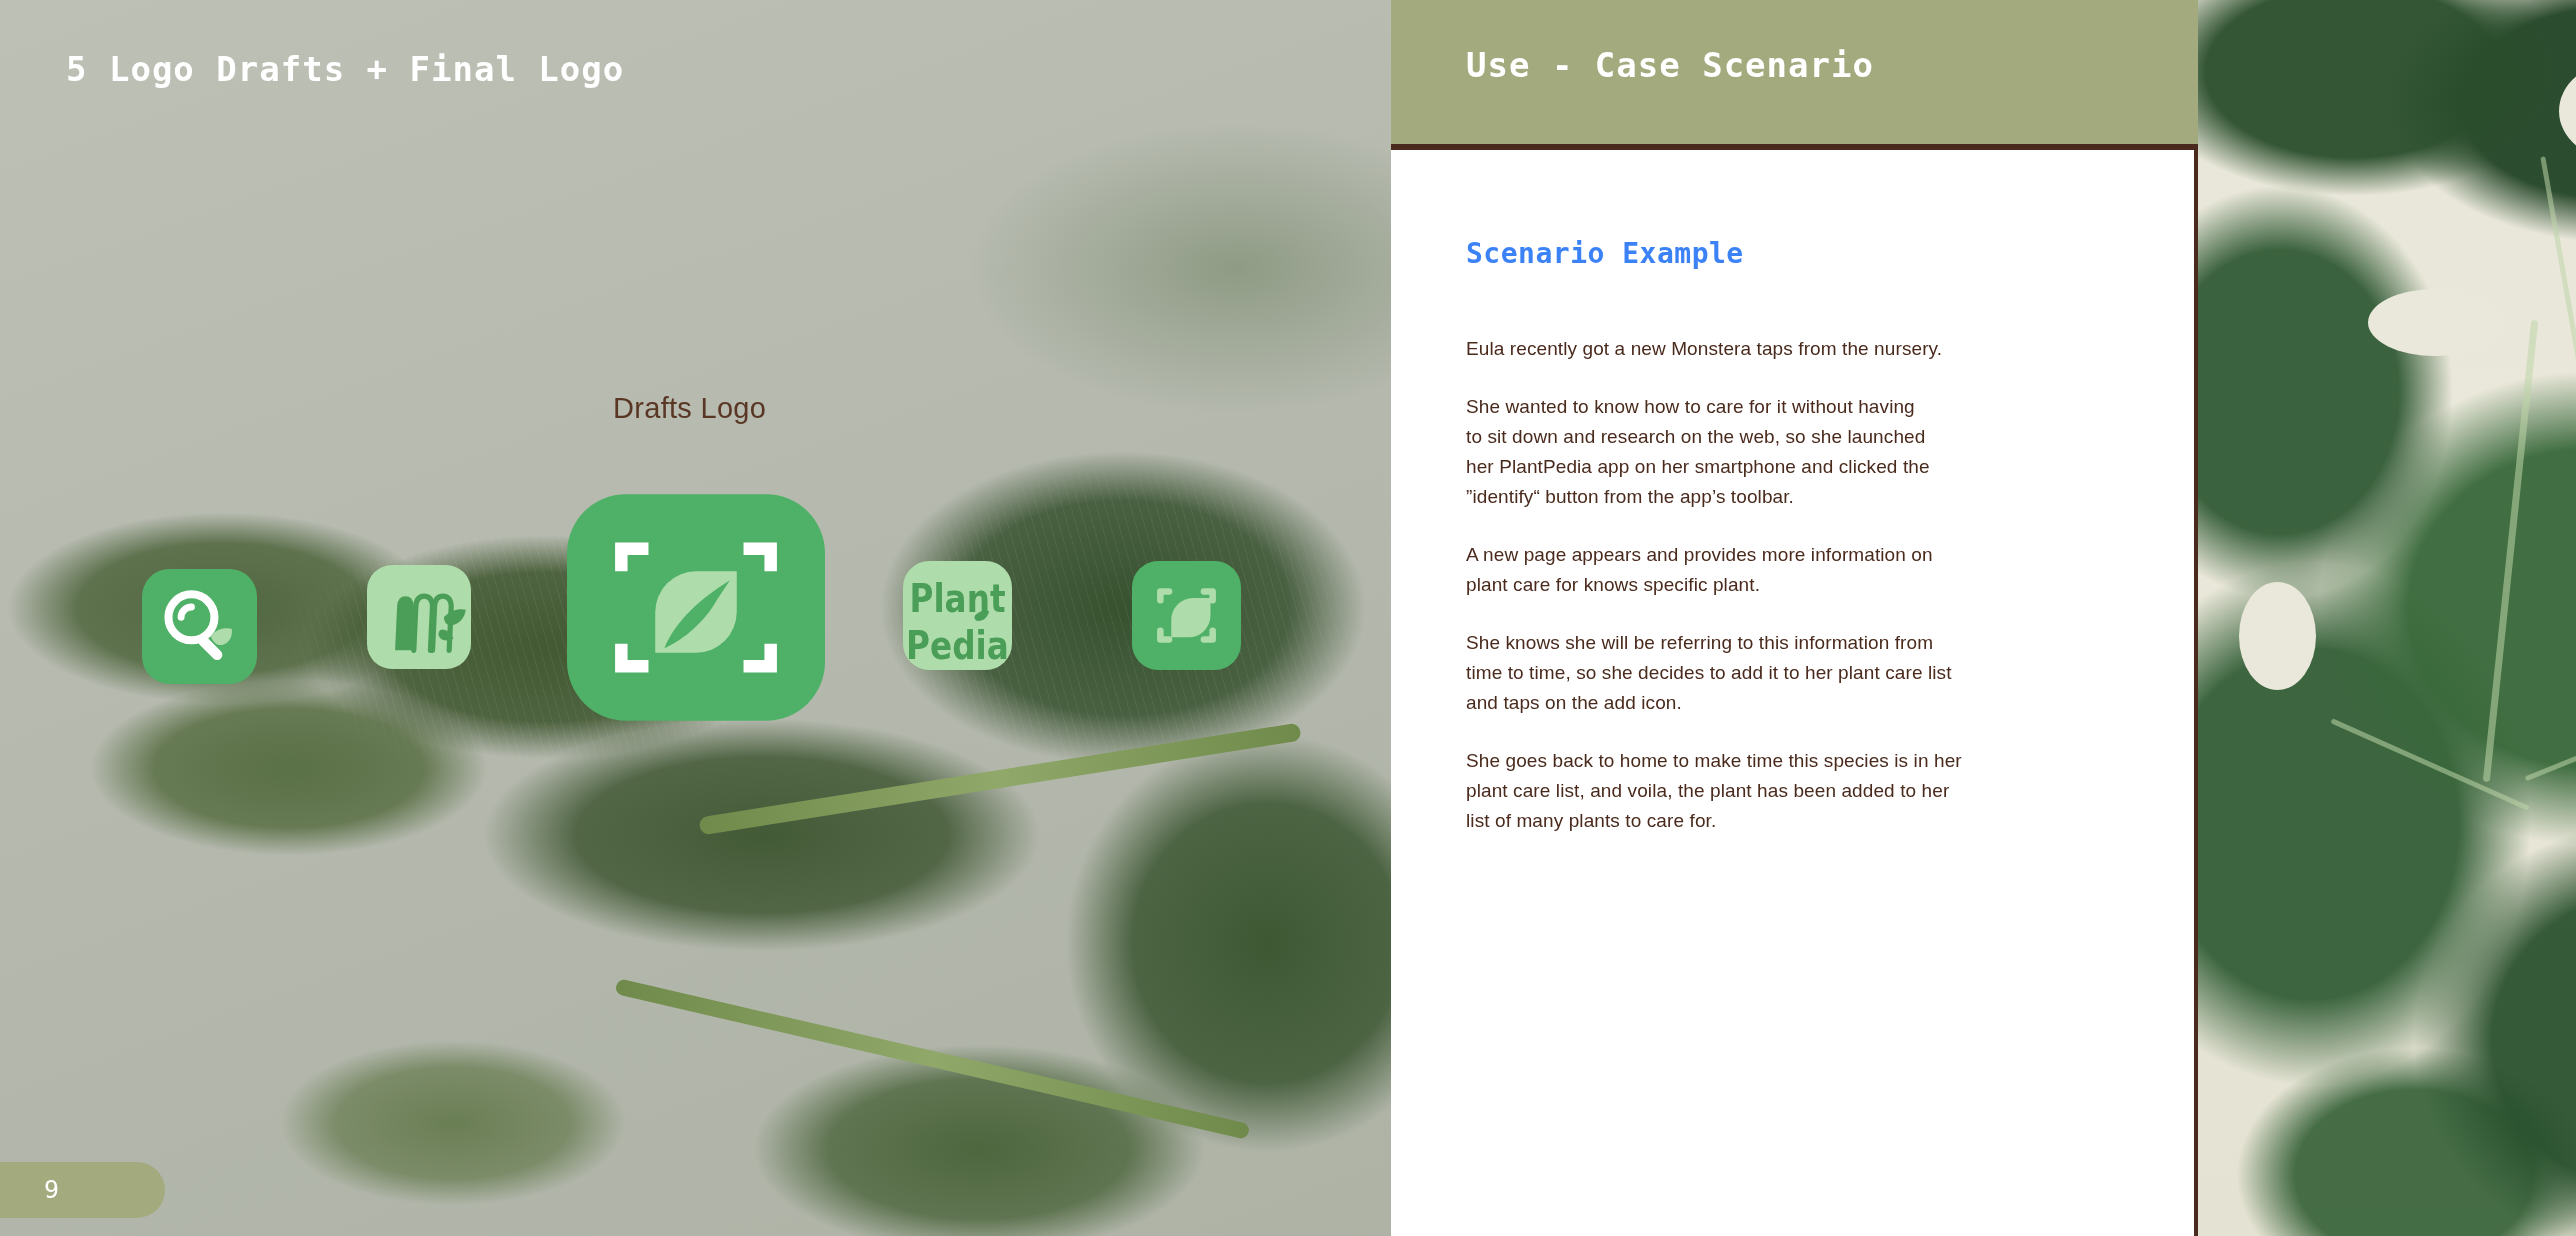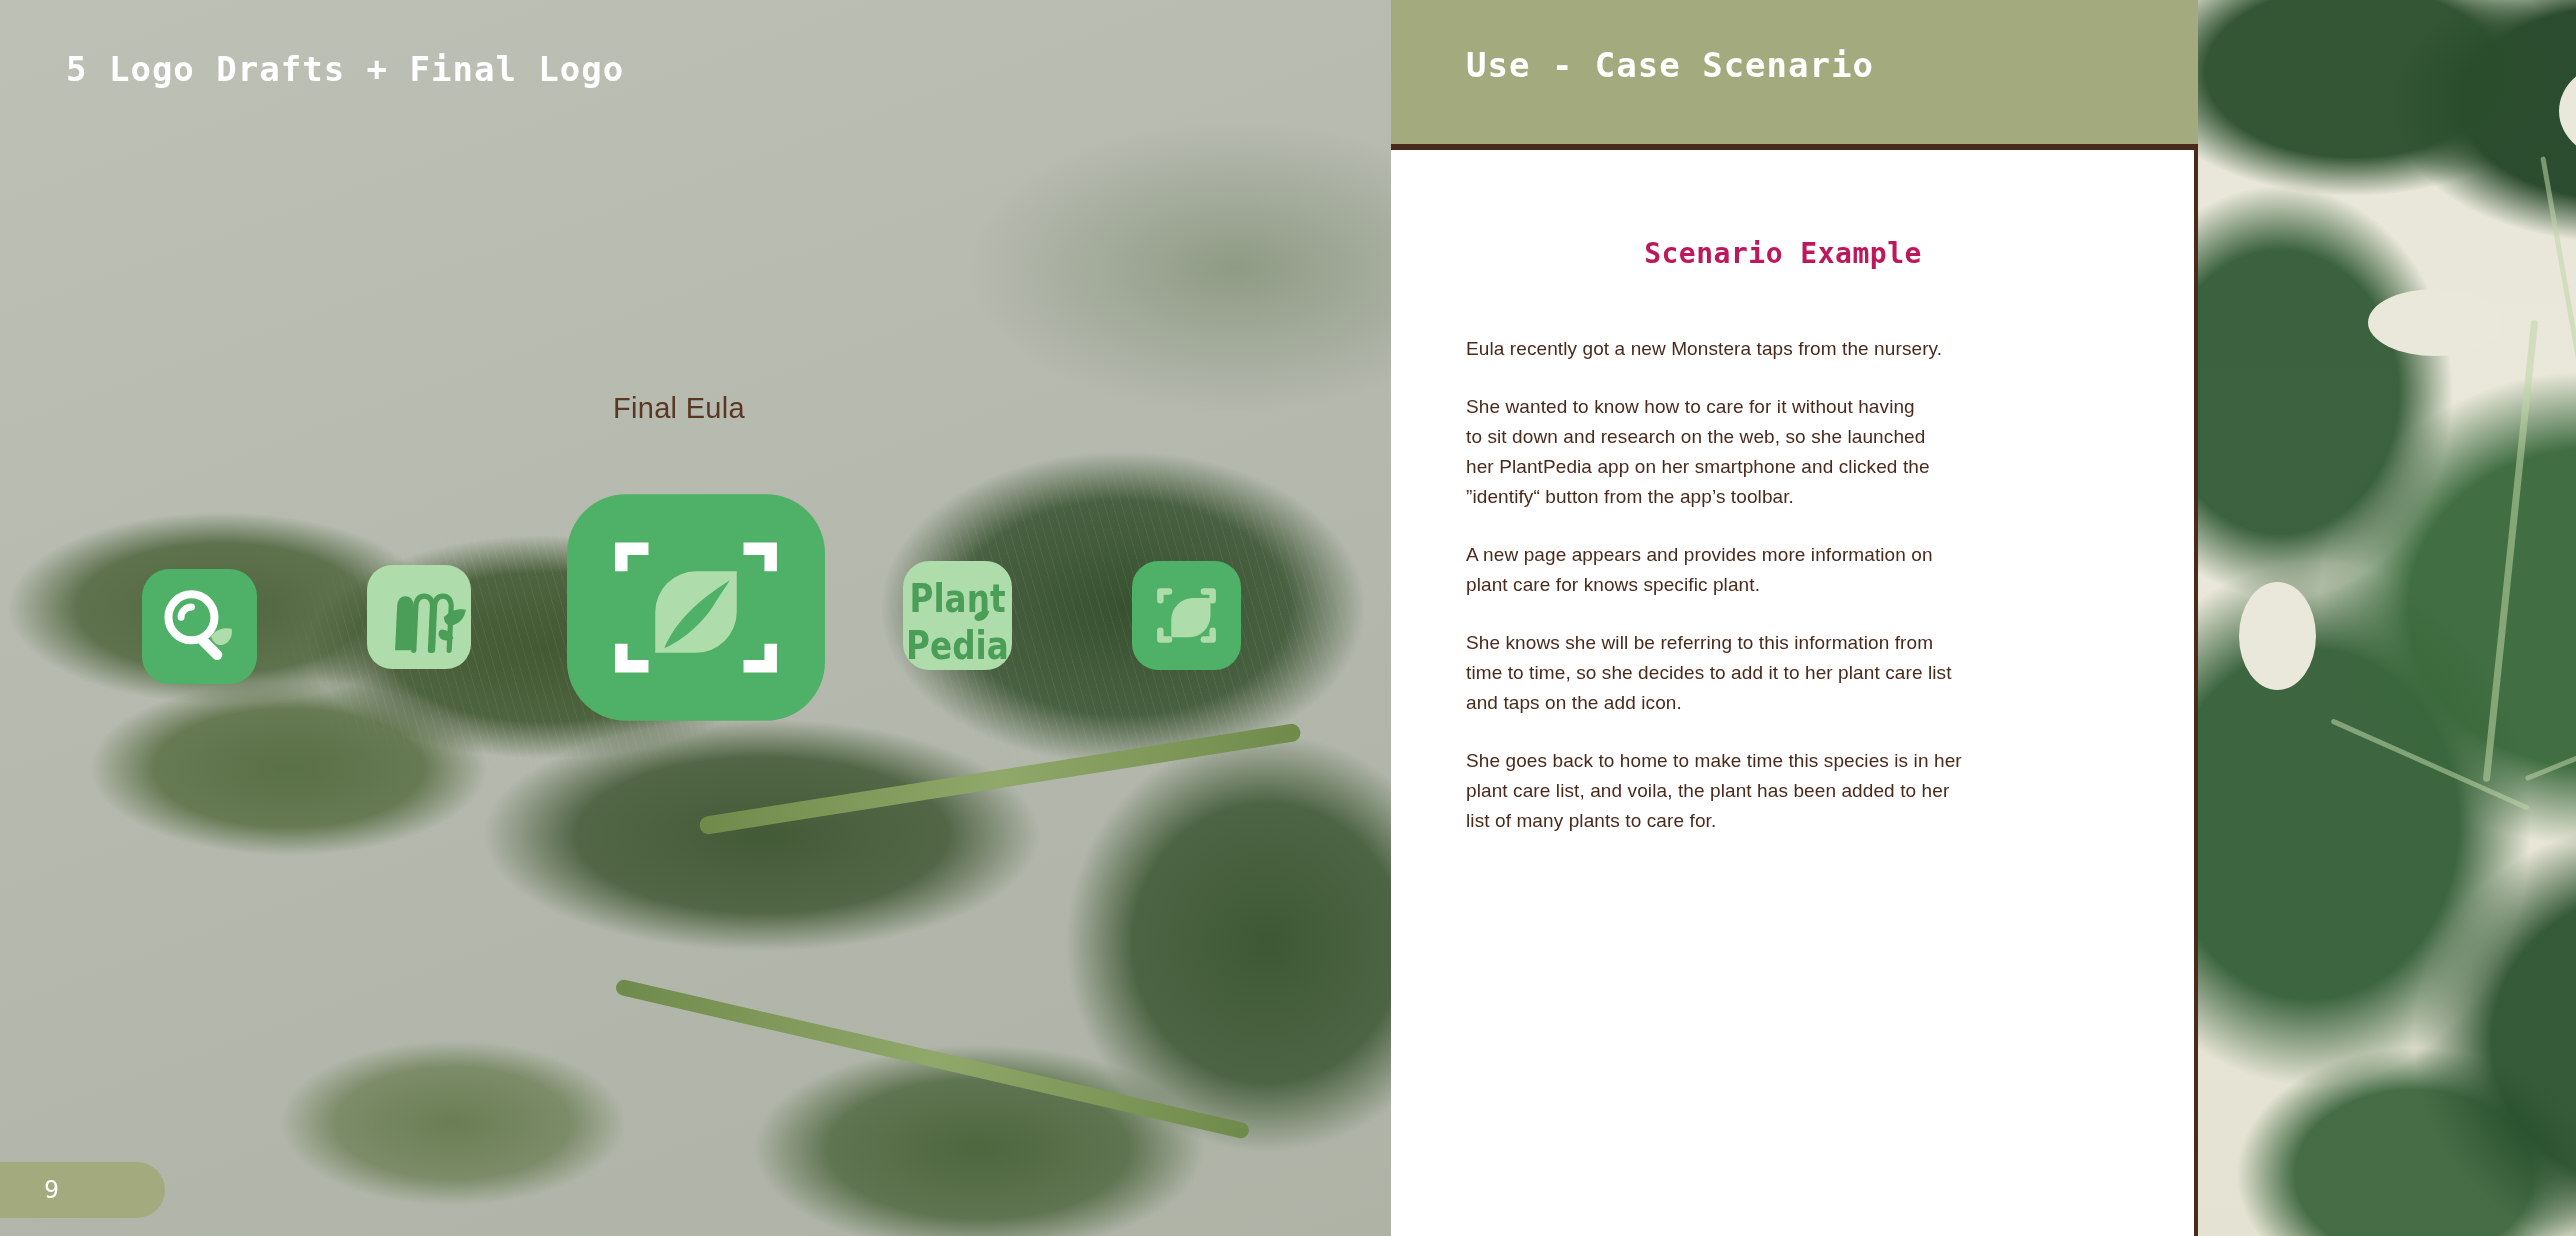--- a/index.html
+++ b/index.html
@@ -65,22 +65,22 @@
   .content-col { position:absolute; left:0; top:0; width:807px; height:1236px;
                  background:#ffffff; border-right:4.6px solid #4a2a1c; }
 
   .header-band { position:absolute; left:0; top:0; width:807px; height:150px;
                  background:#a3ab7e; border-bottom:6.2px solid #4a2a1c; }
   .slide-title-right { position:absolute; left:75px; top:45px; color:#ffffff;
       font-family:"DejaVu Sans Mono", monospace; font-size:34px; letter-spacing:1px;
       white-space:nowrap; }
 
   .body-area { position:absolute; left:75px; top:237px; width:634px; }
-  .section-heading { color:#be185d; font-family:"DejaVu Sans Mono", monospace;
-      font-size:28px; font-weight:bold; letter-spacing:0.5px; margin-bottom:64px;text-align:center; }
+  .section-heading { color:#3b82f6; font-family:"DejaVu Sans Mono", monospace;
+      font-size:28px; font-weight:bold; letter-spacing:0.5px; margin-bottom:64px; }
   .para { color:#4a2a1c; font-size:19px; line-height:1.58; margin-bottom:28px;
           letter-spacing:0.1px; white-space:pre-line; }
 
   
   .photo-col { position:absolute; left:807px; top:0; width:584px; height:1236px;
      overflow:hidden;
      background:
        radial-gradient(ellipse 268px 155px at 155px 72px, rgba(42,78,44,.95) 0 55%, rgba(42,78,44,0) 80%),
        radial-gradient(ellipse 289px 175px at 422px 103px, rgba(34,68,38,.95) 0 55%, rgba(34,68,38,0) 80%),
        radial-gradient(ellipse 216px 258px at 82px 392px, rgba(46,88,50,.93) 0 55%, rgba(46,88,50,0) 80%),
@@ -100,21 +100,21 @@
 
   <section class="slide-left">
 
     <div class="photo-left"></div>
     <div class="veins"></div>
     <div class="stem" style="left:696px; top:770px; width:608px; height:17.5px; transform:rotate(-9deg);"></div>
     <div class="stem" style="left:608px; top:1051px; width:649px; height:15.5px; transform:rotate(13deg);"></div>
 
     <h1 class="slide-title-left">5 Logo Drafts + Final Logo</h1>
 
-    <div class="final-logo-caption">Final Eula</div>
+    <div class="final-logo-caption">Drafts Logo</div>
 
     <div class="logo" id="logo-draft-1">
       <svg viewBox="0 0 100 100" aria-hidden="true">
         <rect x="0" y="0" width="100" height="100" rx="24" fill="#4fb167"></rect>
         <circle cx="43" cy="42" r="20" fill="none" stroke="#ffffff" stroke-width="7"></circle>
         <path d="M34 42a9 9 0 0 1 9-9" fill="none" stroke="#ffffff" stroke-width="6" stroke-linecap="round"></path>
         <rect x="55" y="56" width="9" height="26" rx="4.5" fill="#ffffff" transform="rotate(-45 59 69)"></rect>
         <path d="M60 58c6-7 14-7 18-6 1 5-1 12-8 14-5 1-9-3-10-8z" fill="#aedcaa"></path>
       </svg>
     </div>

